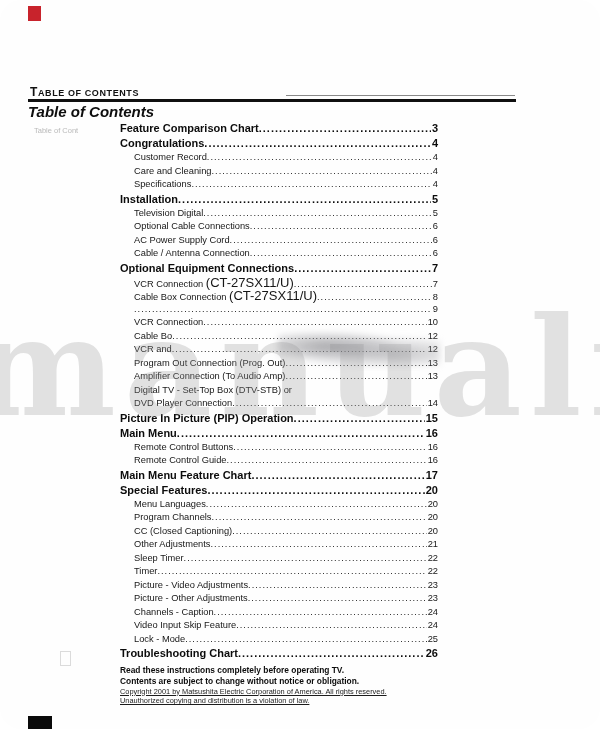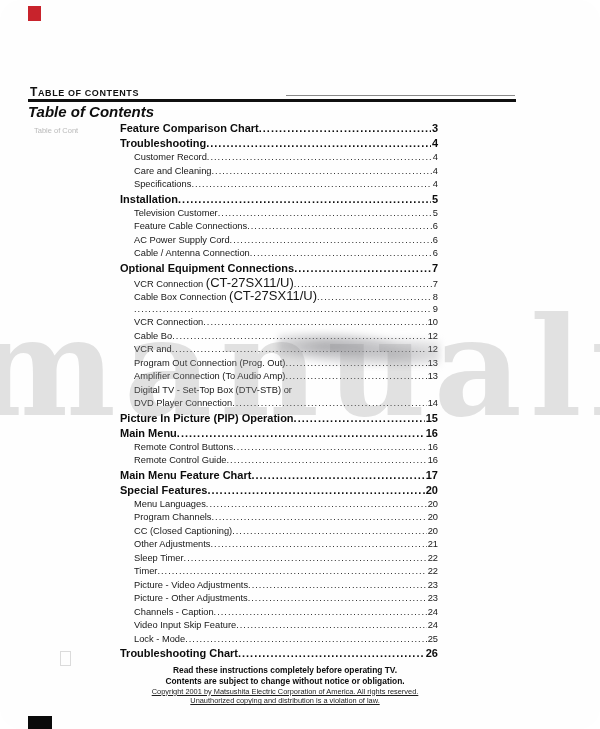--- a/index.html
+++ b/index.html
@@ -66,21 +66,21 @@
     font-size:136px;font-weight:bold;line-height:150px;
     color:rgba(150,150,152,0.28);
     letter-spacing:8px;white-space:nowrap;overflow:hidden;
     z-index:4;pointer-events:none;
   }
 
   
   .ghost-box{position:absolute;left:60px;top:651px;width:9px;height:13px;border:1px solid #cfcfcf;opacity:.75;}
 
   
-  .footer{position:absolute;left:120px;top:665px;width:330px;z-index:2;text-align:center;}
+  .footer{position:absolute;left:120px;top:665px;width:330px;z-index:2;}
   .footer .notice{font-size:8.4px;font-weight:bold;line-height:10.8px;color:#0d0d0d;}
   .footer .fine{font-size:7.4px;line-height:9.8px;color:#1c1c1c;text-decoration:underline;}
 
   
   .page-num-box{position:absolute;left:28px;top:716px;width:24px;height:13px;background:#0a0a0a;}
 </style>
 </head>
 <body>
 
 <div class="page">
@@ -94,21 +94,21 @@
   <div class="page-title">Table of Contents</div>
   <div class="ghost-text">Table of Cont</div>
 
   <div class="toc" id="toc">
       <div class="toc-row lvl1">
         <span class="label">Feature Comparison Chart </span>
         <span class="dots">................................................................................................................................................................</span>
         <span class="pg">3</span>
       </div>
       <div class="toc-row lvl1">
-        <span class="label">Troubleshooting </span>
+        <span class="label">Congratulations </span>
         <span class="dots">................................................................................................................................................................</span>
         <span class="pg">4</span>
       </div>
       <div class="toc-row lvl2">
         <span class="label">Customer Record </span>
         <span class="dots">................................................................................................................................................................</span>
         <span class="pg">4</span>
       </div>
       <div class="toc-row lvl2">
         <span class="label">Care and Cleaning </span>
@@ -119,26 +119,26 @@
         <span class="label">Specifications </span>
         <span class="dots">................................................................................................................................................................</span>
         <span class="pg">4</span>
       </div>
       <div class="toc-row lvl1">
         <span class="label">Installation </span>
         <span class="dots">................................................................................................................................................................</span>
         <span class="pg">5</span>
       </div>
       <div class="toc-row lvl2">
-        <span class="label">Television Customer</span>
+        <span class="label">Television Digital</span>
         <span class="dots">................................................................................................................................................................</span>
         <span class="pg">5</span>
       </div>
       <div class="toc-row lvl2">
-        <span class="label">Feature Cable Connections</span>
+        <span class="label">Optional Cable Connections</span>
         <span class="dots">................................................................................................................................................................</span>
         <span class="pg">6</span>
       </div>
       <div class="toc-row lvl2">
         <span class="label">AC Power Supply Cord </span>
         <span class="dots">................................................................................................................................................................</span>
         <span class="pg">6</span>
       </div>
       <div class="toc-row lvl2">
         <span class="label">Cable / Antenna Connection </span>

